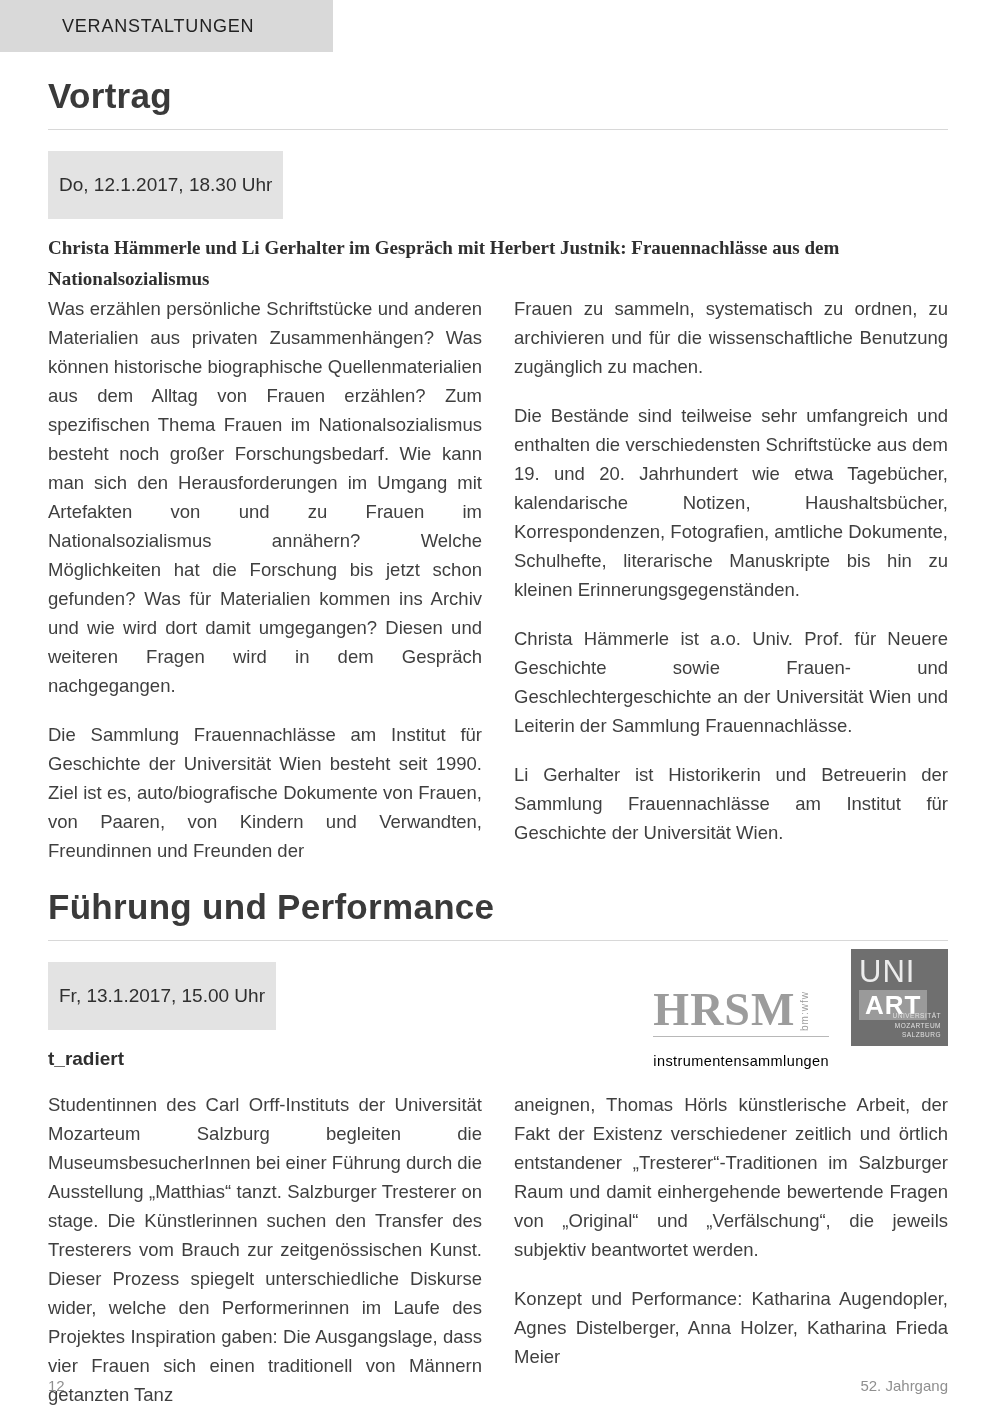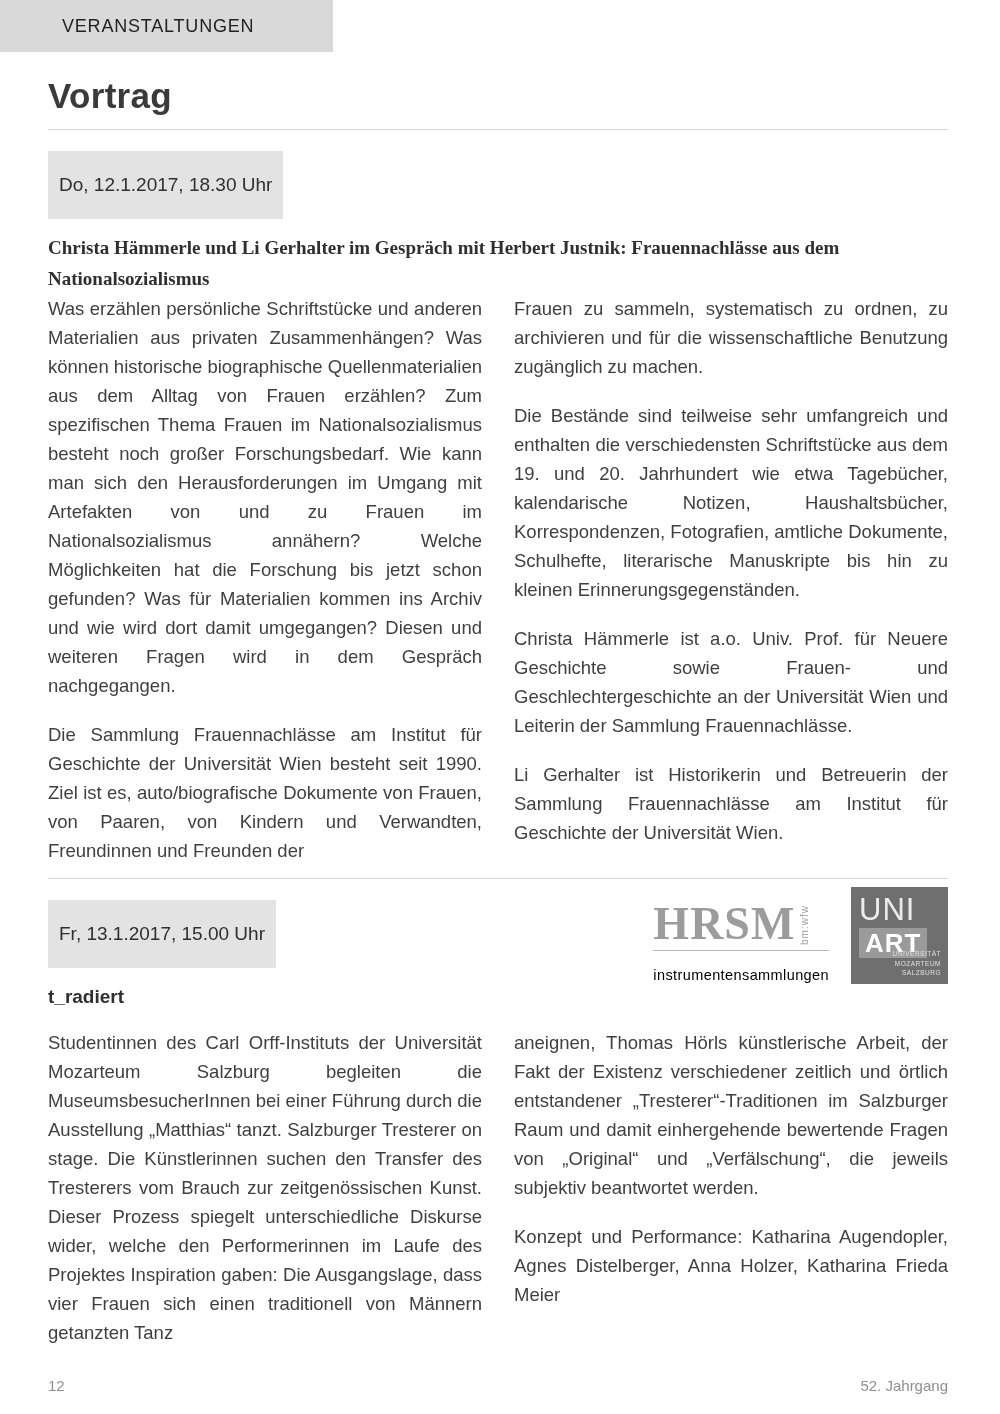--- a/index.html
+++ b/index.html
@@ -89,21 +89,21 @@
     font-size: 19px;
     color: #2f2f2f;
     margin-top: 18px;
   }
   .logos {
     display: flex;
     align-items: flex-start;
     gap: 22px;
     margin-top: 2px;
   }
-  .hrsm { display: flex; flex-direction: column; margin-top: 16px; }
+  .hrsm { display: flex; flex-direction: column; margin-top: 40px; }
   .hrsm-top { display: flex; align-items: flex-start; }
   .hrsm-name {
     font-family: "Liberation Serif", "DejaVu Serif", serif;
     font-weight: bold;
     font-size: 46px;
     line-height: 0.9;
     color: #9c9c9c;
     letter-spacing: 1px;
   }
   .hrsm-vert {
@@ -193,20 +193,21 @@
       </div>
       <div class="col">
         <p>Frauen zu sammeln, systematisch zu ordnen, zu archivieren und für die wissenschaftliche Benutzung zugänglich zu machen.</p>
         <p>Die Bestände sind teilweise sehr umfangreich und enthalten die verschiedensten Schriftstücke aus dem 19. und 20. Jahrhundert wie etwa Tagebücher, kalendarische Notizen, Haushaltsbücher, Korrespondenzen, Fotografien, amtliche Dokumente, Schulhefte, literarische Manuskripte bis hin zu kleinen Erinnerungsgegenständen.</p>
         <p>Christa Hämmerle ist a.o. Univ. Prof. für Neuere Geschichte sowie Frauen- und Geschlechtergeschichte an der Universität Wien und Leiterin der Sammlung Frauennachlässe.</p>
         <p>Li Gerhalter ist Historikerin und Betreuerin der Sammlung Frauennachlässe am Institut für Geschichte der Universität Wien.</p>
       </div>
     </div>
 
     
+    <h1 class="section-title second">Führung und Performance</h1>
     <div class="rule"></div>
 
     <div class="row2">
       <div class="row2-left">
         <div class="date-badge">Fr, 13.1.2017, 15.00 Uhr</div>
         <div class="subtitle">t_radiert</div>
       </div>
       <div class="logos">
         <div class="hrsm">
           <div class="hrsm-top">

